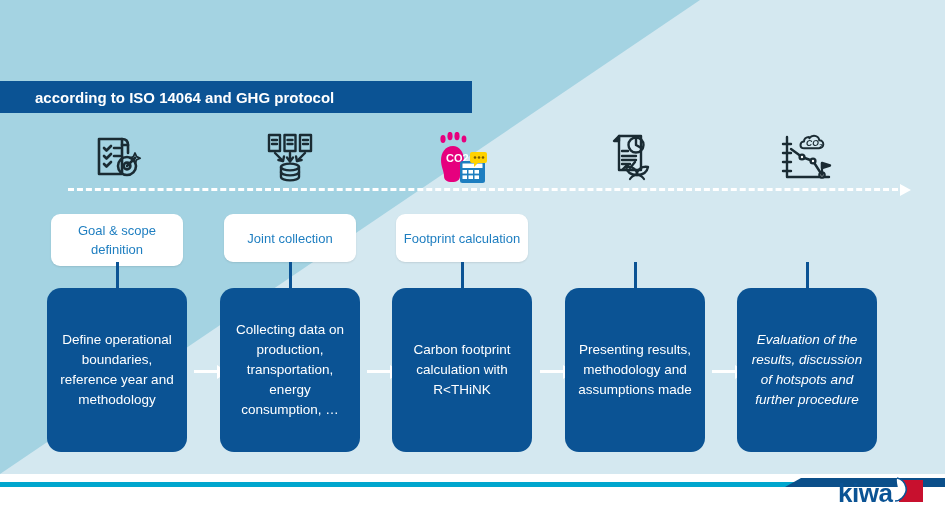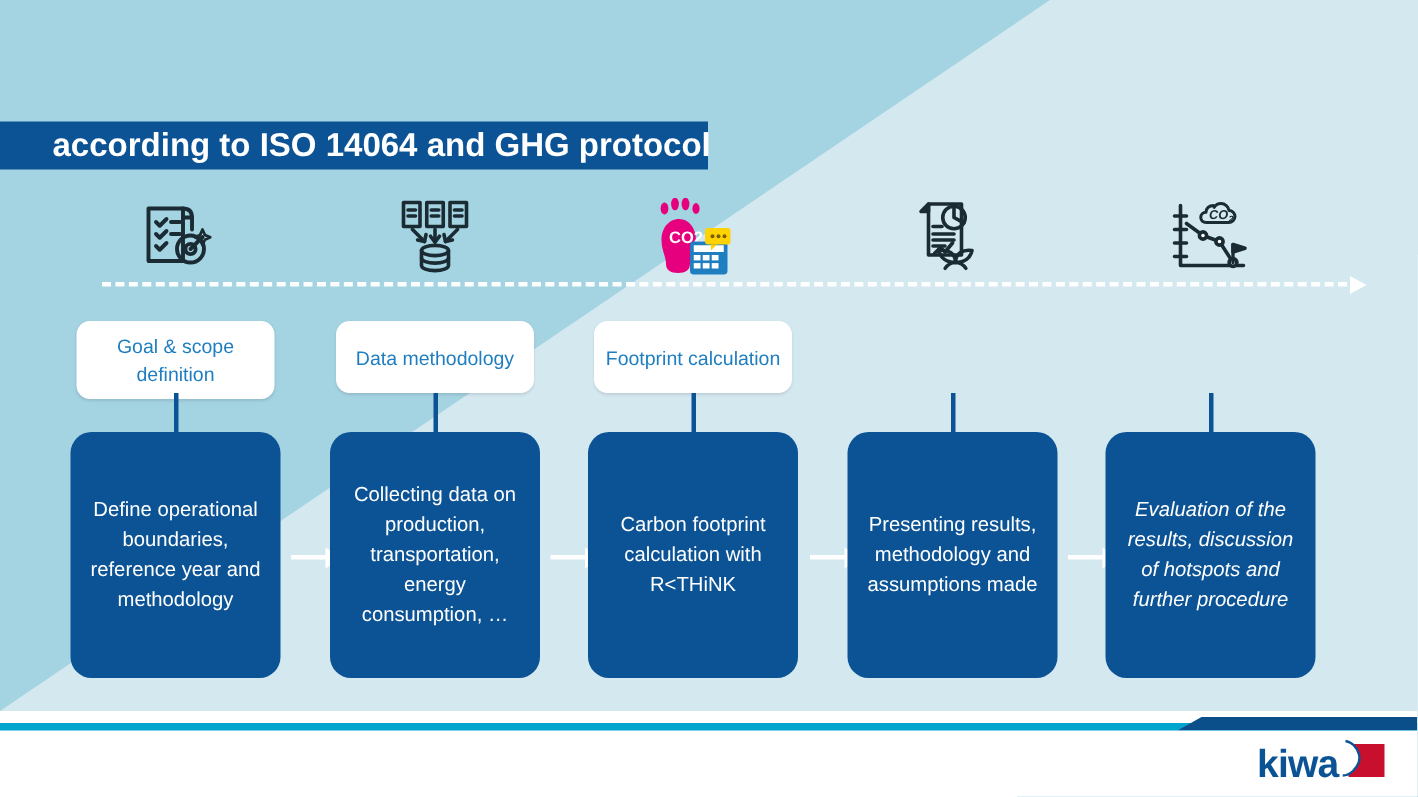--- a/index.html
+++ b/index.html
@@ -82,21 +82,21 @@
     left: 0;
     top: 81px;
     width: 472px;
     height: 32px;
     background: #0b5394;
     display: flex;
     align-items: center;
   }
   .subtitle-text {
     color: #ffffff;
-    font-size: 22px;
+    font-size: 15px;
     font-weight: bold;
     padding-left: 35px;
     white-space: nowrap;
     text-align: right;
   }
 
   
   .timeline {
     position: absolute;
     left: 68px;
@@ -201,21 +201,21 @@
     width: 0; height: 0;
     border-top: 7px solid transparent;
     border-bottom: 7px solid transparent;
     border-left: 11px solid #ffffff;
   }
 
   
   .logo {
     position: absolute;
     left: 838px;
-    top: 494px;
+    top: 478px;
     width: 92px;
     height: 30px;
     text-align: right;
   }
   .logo-text {
     position: absolute;
     left: 0;
     top: 0;
     font-size: 26px;
     font-weight: bold;
@@ -292,21 +292,21 @@
           <path d="M27 21 v8"></path>
             <path d="M27 29.5 l-3-4 M27 29.5 l3-4"></path>
           <path d="M42 21 l-8 8"></path>
             <path d="M34 29 l4.6-1 M34 29 l-1-4.6"></path>
           <ellipse cx="27" cy="35" rx="9" ry="3.4"></ellipse>
           <path d="M18 35 v10 c0 1.9 4 3.4 9 3.4 s9-1.5 9-3.4 v-10"></path>
           <path d="M18 40 c0 1.9 4 3.4 9 3.4 s9-1.5 9-3.4"></path>
         </g>
       </svg>
     </div>
-    <div class="step-label">Data methodology</div>
+    <div class="step-label">Joint collection</div>
     <div class="step-connector"></div>
     <div class="step-box">Collecting data on production, transportation, energy consumption, …</div>
   </div>
 
   <div class="step-arrow" style="left:367px;">
     <div class="shaft"></div>
       <div class="head"></div>
   </div>
 
   <div class="step" style="left:392px;">

